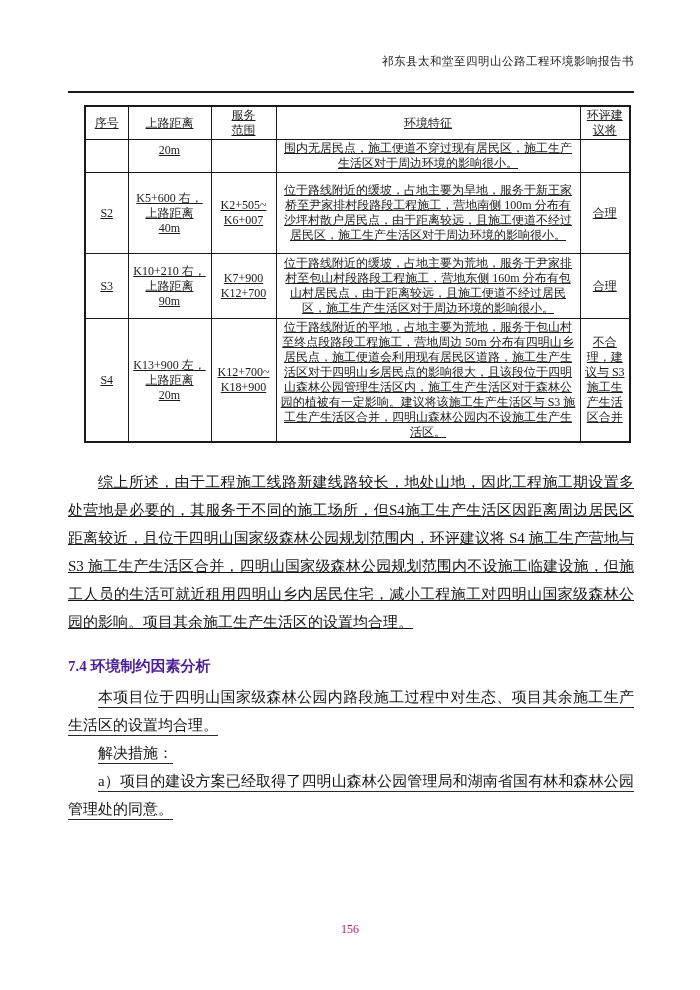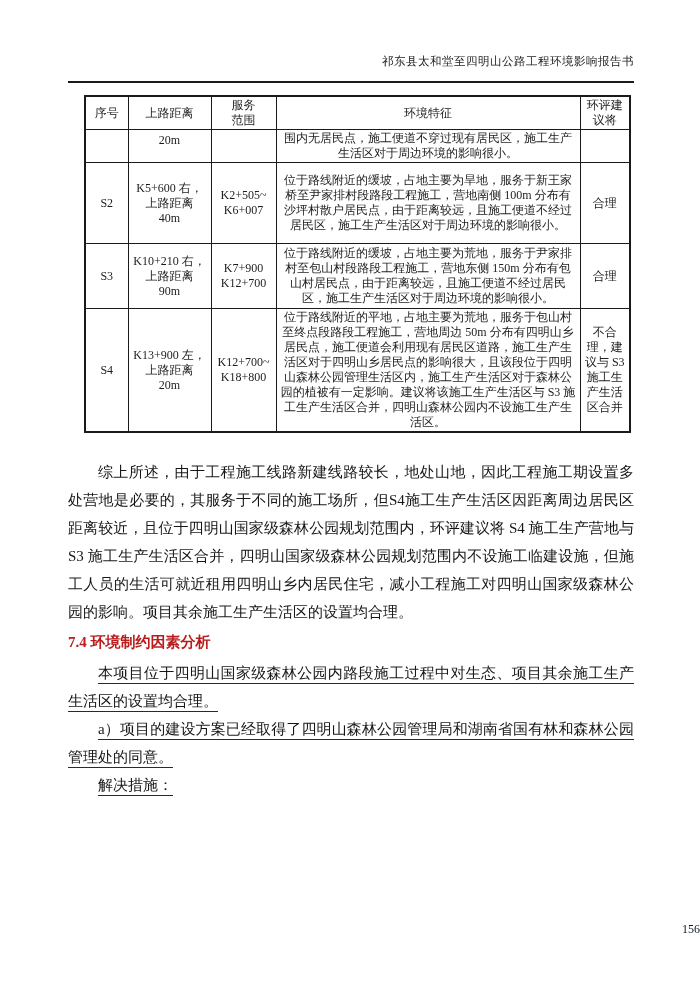--- a/index.html
+++ b/index.html
@@ -14,31 +14,32 @@
     overflow: hidden;
   }
   .content {
     padding: 54px 66px 0 68px;
   }
   .doc-header {
     text-align: right;
     font-size: 11.5px;
     letter-spacing: 0.5px;
     color: #222;
-    padding-bottom: 12px;
+    padding-bottom: 22px;
     border-bottom: 2px solid #1a1a1a;
   }
   table.camps {
     border-collapse: collapse;
     table-layout: fixed;
     width: 545px;
     margin: 12px 0 5px 16px;
     font-size: 12px;
     line-height: 1.25;
     color: #1c1c1c;
+    text-decoration: underline;
   }
   table.camps th, table.camps td {
     border: 1px solid #1a1a1a;
     vertical-align: middle;
     text-align: center;
     padding: 1px 3px;
     overflow: hidden;
   }
   table.camps { border: 2px solid #1a1a1a; }
   th.hdr { font-weight: normal; height: 26px; white-space: pre-line; }
@@ -51,44 +52,45 @@
   tr.r0 td { height: 33px; }
   tr.r1 td { height: 81px; }
   tr.r2 td { height: 65px; }
   tr.r3 td { height: 121px; }
   tr.r0 td.pos { vertical-align: top; padding-top: 3px; }
   p.body {
     font-size: 15px;
     line-height: 28px;
     text-align: justify;
     color: #161616;
+    text-decoration: underline;
   }
   p.indent { text-indent: 2em; }
   p.summary { margin-top: 25px; }
   h3.section {
     font-size: 15px;
     line-height: 28px;
     font-weight: bold;
-    margin: 2px 0 3px 0;
-    color: #b91c1c;
+    margin: 16px 0 3px 0;
+    color: #4c1d95;
   }
   p.u {
     text-decoration: underline;
     text-decoration-thickness: 1px;
     text-underline-offset: 5px;
     text-decoration-color: #2a2a2a;
   }
   .page-footer {
     position: absolute;
     left: 0;
     right: 0;
     top: 922px;
-    text-align: right;
+    text-align: center;
     font-size: 12px;
-    color: #0f172a;
+    color: #be185d;
   }
 </style>
 </head>
 <body>
 
 <div class="page">
   <div class="content">
 
     <div class="doc-header">
       <span>祁东县太和堂至四明山公路工程环境影响报告书</span>
@@ -130,40 +132,40 @@
           <td class="feat">位于路线附近的缓坡，占地主要为旱地，服务于新王家桥至尹家排村段路段工程施工，营地南侧 100m 分布有沙坪村散户居民点，由于距离较远，且施工便道不经过居民区，施工生产生活区对于周边环境的影响很小。</td>
           <td>合理</td>
         </tr>
         <tr class="r2">
           <td>S3</td>
           <td class="pos">K10+210 右，
 上路距离
 90m</td>
           <td class="range">K7+900
 K12+700</td>
-          <td class="feat">位于路线附近的缓坡，占地主要为荒地，服务于尹家排村至包山村段路段工程施工，营地东侧 150m 分布有包山村居民点，由于距离较远，且施工便道不经过居民区，施工生产生活区对于周边环境的影响很小。</td>
+          <td class="feat">位于路线附近的缓坡，占地主要为荒地，服务于尹家排村至包山村段路段工程施工，营地东侧 160m 分布有包山村居民点，由于距离较远，且施工便道不经过居民区，施工生产生活区对于周边环境的影响很小。</td>
           <td>合理</td>
         </tr>
         <tr class="r3">
           <td>S4</td>
           <td class="pos">K13+900 左，
 上路距离
 20m</td>
           <td class="range">K12+700~
-K18+800</td>
+K18+900</td>
           <td class="feat">位于路线附近的平地，占地主要为荒地，服务于包山村至终点段路段工程施工，营地周边 50m 分布有四明山乡居民点，施工便道会利用现有居民区道路，施工生产生活区对于四明山乡居民点的影响很大，且该段位于四明山森林公园管理生活区内，施工生产生活区对于森林公园的植被有一定影响。建议将该施工生产生活区与 S3 施工生产生活区合并，四明山森林公园内不设施工生产生活区。</td>
           <td>不合理，建议与 S3 施工生产生活区合并</td>
         </tr>
       </tbody>
     </table>
 
     <p class="body indent summary">综上所述，由于工程施工线路新建线路较长，地处山地，因此工程施工期设置多处营地是必要的，其服务于不同的施工场所，但S4施工生产生活区因距离周边居民区距离较近，且位于四明山国家级森林公园规划范围内，环评建议将 S4 施工生产营地与 S3 施工生产生活区合并，四明山国家级森林公园规划范围内不设施工临建设施，但施工人员的生活可就近租用四明山乡内居民住宅，减小工程施工对四明山国家级森林公园的影响。项目其余施工生产生活区的设置均合理。</p>
 
     <h3 class="section">7.4 环境制约因素分析</h3>
 
     <p class="body indent u">本项目位于四明山国家级森林公园内路段施工过程中对生态、项目其余施工生产生活区的设置均合理。</p>
+    <p class="body indent u">解决措施：</p>
     <p class="body indent u">a）项目的建设方案已经取得了四明山森林公园管理局和湖南省国有林和森林公园管理处的同意。</p>
-    <p class="body indent u">解决措施：</p>
 
   </div>
 
   <div class="page-footer">156</div>
 </div>
 
 </body></html>

